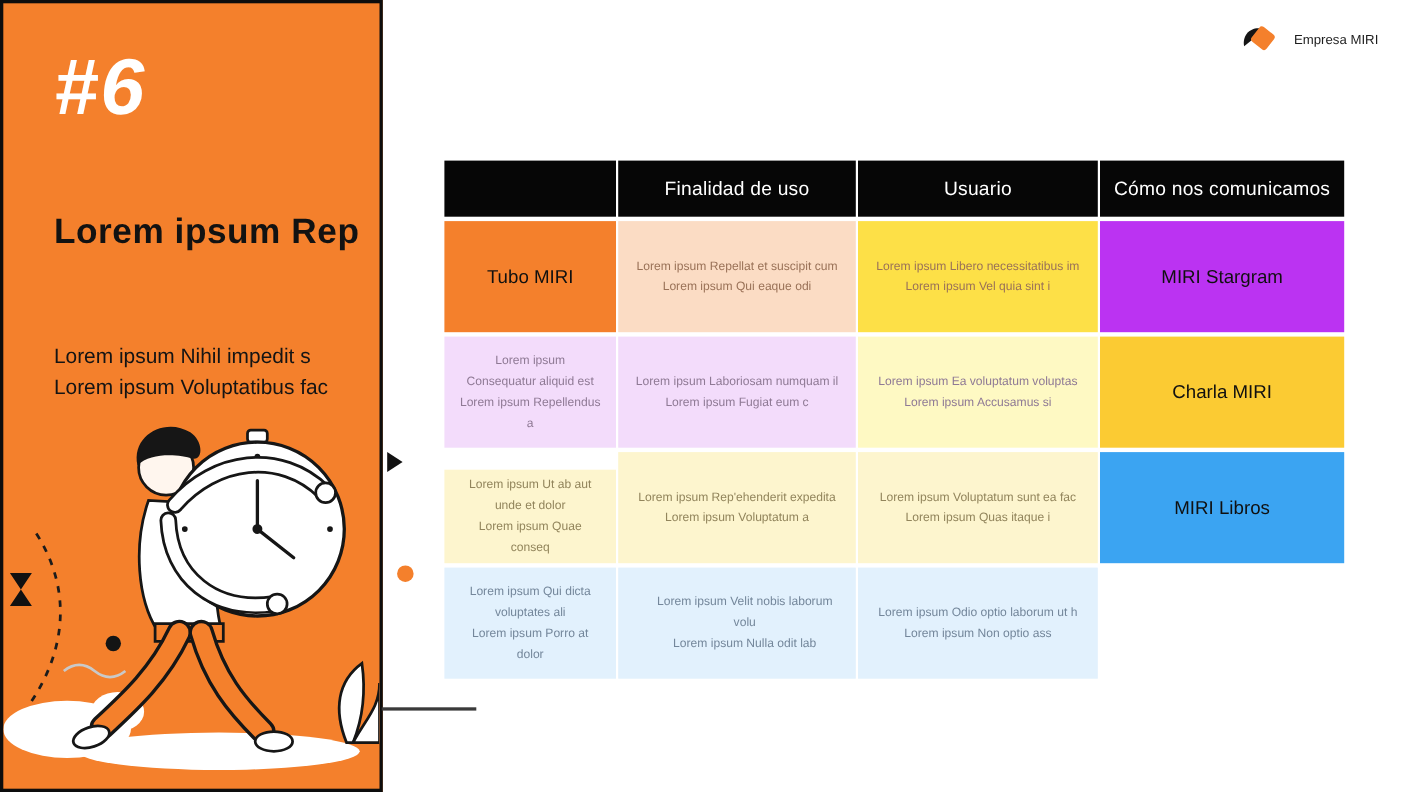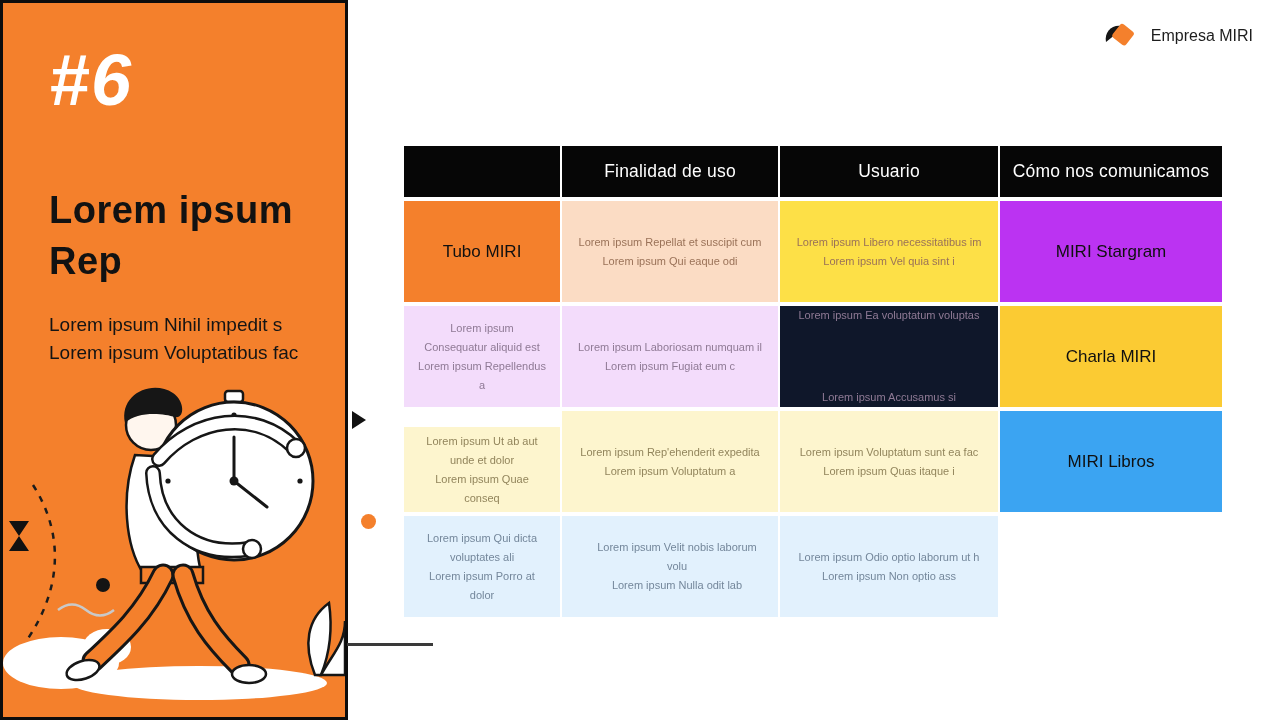--- a/index.html
+++ b/index.html
@@ -5,37 +5,37 @@
   * { margin:0; padding:0; box-sizing:border-box; }
   html,body { width:1280px; height:720px; background:#ffffff; overflow:hidden;
               font-family:"Liberation Sans", sans-serif; }
   .stage { position:absolute; left:0; top:0; width:1280px; height:720px; background:#ffffff; }
 
   
   .sidebar { position:absolute; left:0; top:0; width:348px; height:720px;
              background:#F4802C; border:3px solid #0d0d0d; overflow:hidden; }
   .page-num { position:absolute; left:46px; top:36px; font-size:72px; font-weight:800;
               font-style:italic; color:#ffffff; letter-spacing:2px; }
-  .side-title { position:absolute; left:46px; top:182px; width:280px; font-size:38px;
+  .side-title { position:absolute; left:46px; top:182px; width:280px; font-size:32px;
                 font-weight:800; color:#121212; line-height:51px; letter-spacing:.5px; }
   .side-sub { position:absolute; left:46px; top:308px; width:270px; font-size:19px;
               color:#141414; line-height:28px; }
   .illus { position:absolute; left:0; bottom:-3px; width:342px; height:345px; }
 
   
   .play-arrow { position:absolute; left:352px; top:411px; width:0; height:0;
                 border-left:14px solid #121212; border-top:9px solid transparent;
                 border-bottom:9px solid transparent; }
   .orange-dot { position:absolute; left:361px; top:514px; width:15px; height:15px;
                 border-radius:50%; }
   .hline { position:absolute; left:347px; top:643px; width:86px; height:3px; background:#3a3a3a; }
 
   
   .logo { position:absolute; top:20px; right:27px; display:flex; align-items:center; gap:9px; }
-  .logo-text { font-size:16px; color:#1d1d1d; font-weight:500; }
+  .logo-text { font-size:12px; color:#1d1d1d; font-weight:500; }
 
   
   .tbl { position:absolute; left:404px; top:146px; width:733px;
          display:grid; grid-template-columns:156px 216px 218px 222px;
          grid-template-rows:51px 101px 101px 101px 101px;
          column-gap:2px; row-gap:4px; background:#ffffff; }
   .cell { display:flex; align-items:center; justify-content:center; }
   .hcell { background:#060606; color:#ffffff; font-size:17.5px; letter-spacing:.2px; }
   .lcell { font-size:17px; color:#101010; }
   .bcell { flex-direction:column; font-size:11px; line-height:19px; text-align:center;
@@ -136,21 +136,21 @@
 
     <div class="cell lcell" style="background-color: rgb(187, 51, 242);">MIRI Stargram</div>
     <div class="cell bcell" style="background-color: rgb(243, 220, 251); color: rgb(143, 122, 149);">
       <div>Lorem ipsum Consequatur aliquid est</div>
       <div>Lorem ipsum Repellendus a</div>
     </div>
     <div class="cell bcell" style="background-color: rgb(243, 220, 251); color: rgb(143, 122, 149);">
       <div>Lorem ipsum Laboriosam numquam il</div>
       <div>Lorem ipsum Fugiat eum c</div>
     </div>
-    <div class="cell bcell" style="background-color: #0f172a; color: rgb(143, 122, 149); justify-content: space-between;">
+    <div class="cell bcell" style="background-color: #fef9c3; color: rgb(143, 122, 149);">
       <div>Lorem ipsum Ea voluptatum voluptas</div>
       <div>Lorem ipsum Accusamus si</div>
     </div>
 
     <div class="cell lcell" style="background-color: rgb(251, 203, 51);">Charla MIRI</div>
     <div class="cell bcell" style="background-color: rgb(253, 245, 206); color: rgb(146, 133, 92); margin-top: 16px;">
       <div>Lorem ipsum Ut ab aut unde et dolor</div>
       <div>Lorem ipsum Quae conseq</div>
     </div>
     <div class="cell bcell" style="background-color: rgb(253, 245, 206); color: rgb(146, 133, 92);">

